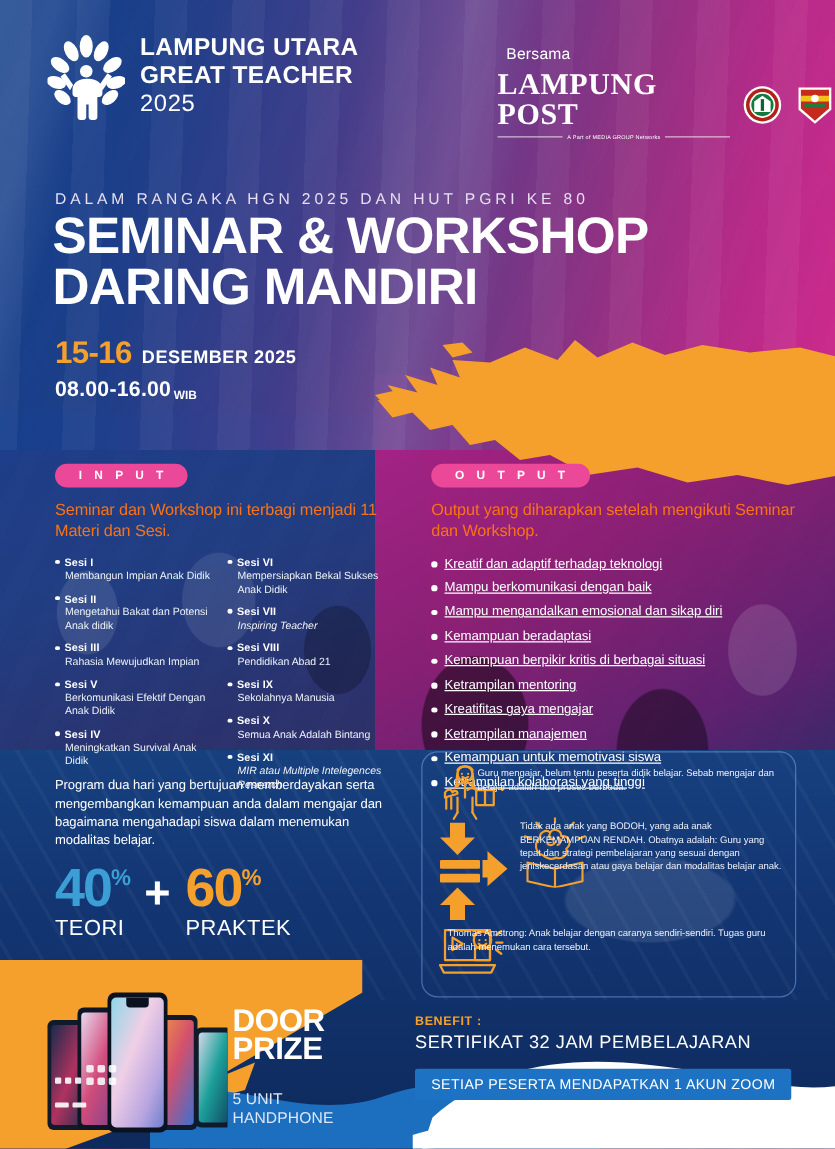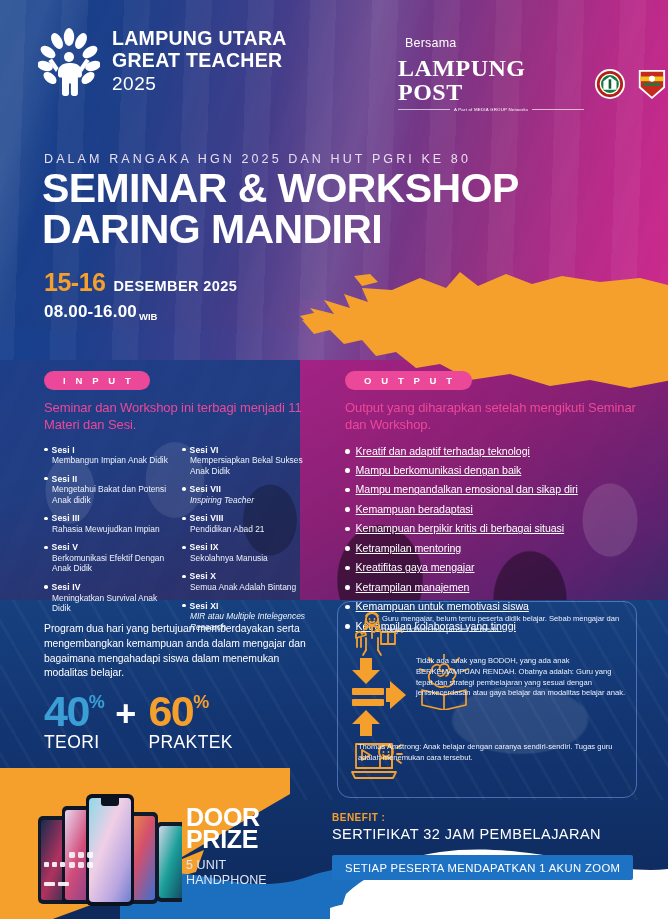--- a/index.html
+++ b/index.html
@@ -124,21 +124,21 @@
   
   .badge{
     display:inline-block; background:#ec4899; color:#fff;
     font-size:9.5px; font-weight:bold; letter-spacing:3.6px;
     padding:4px 16px 4px 19px; border-radius:999px;
   }
 
   
   .col-input{ position:absolute; left:44px; top:370px; width:270px; }
   .lead{
-    color:#ec4899; font-size:13px; line-height:1.33; margin-top:9px; font-weight:500;
+    color:#f97316; font-size:13px; line-height:1.33; margin-top:9px; font-weight:500;
     letter-spacing:-.1px;
   }
   .sessions{ display:flex; gap:14px; margin-top:11px; }
   .sescol{ width:124px; }
   .sesitem{ margin-bottom:8px; }
   .sestitle{ color:#fff; font-size:8.6px; font-weight:bold; display:flex; gap:4px; align-items:center; letter-spacing:.1px;}
   .dot{ width:3.6px; height:3.6px; border-radius:50%; background:#fff; display:inline-block; flex:none;}
   .sesdesc{ color:#eef2f9; font-size:8.4px; line-height:1.26; margin-left:8px; margin-top:.5px;}
   .sesdesc.ital{ font-style:italic; }
 
@@ -177,21 +177,21 @@
   .r1 .infotext{ padding-top:2px; }
   .r2{ position:absolute; left:78px; top:54px; width:212px; }
   .r3{ position:absolute; left:20px; top:140px; width:270px; }
   .arrows{ position:absolute; left:8px; top:56px; }
   .brainbook{ position:absolute; left:76px; top:52px; }
 
   
   .phones{ position:absolute; left:22px; top:790px; width:160px; height:129px; }
   .doorprize{ position:absolute; left:186px; top:806px; }
   .dp-title{ color:#fff; font-weight:bold; font-size:25px; line-height:.88; letter-spacing:-.3px;}
-  .dp-sub{ color:#dfe7f4; font-size:12.5px; line-height:1.18; margin-top:8px; letter-spacing:.1px;}
+  .dp-sub{ color:#dfe7f4; font-size:12.5px; line-height:1.18; margin-top:22px; letter-spacing:.1px;}
 
   .benefit{ position:absolute; left:332px; top:812px; }
   .benefit-label{ color:#f5a02d; font-size:10px; font-weight:bold; letter-spacing:.5px;}
   .benefit-value{ color:#fff; font-size:14.5px; letter-spacing:.45px; margin-top:3px;}
   .zoombar{
     position:absolute; left:332px; top:855px;
     background:#1d72c4; color:#fff; font-size:11.3px; letter-spacing:.35px;
     padding:6.5px 13px; border-radius:2px; white-space:nowrap;
   }
 </style>

